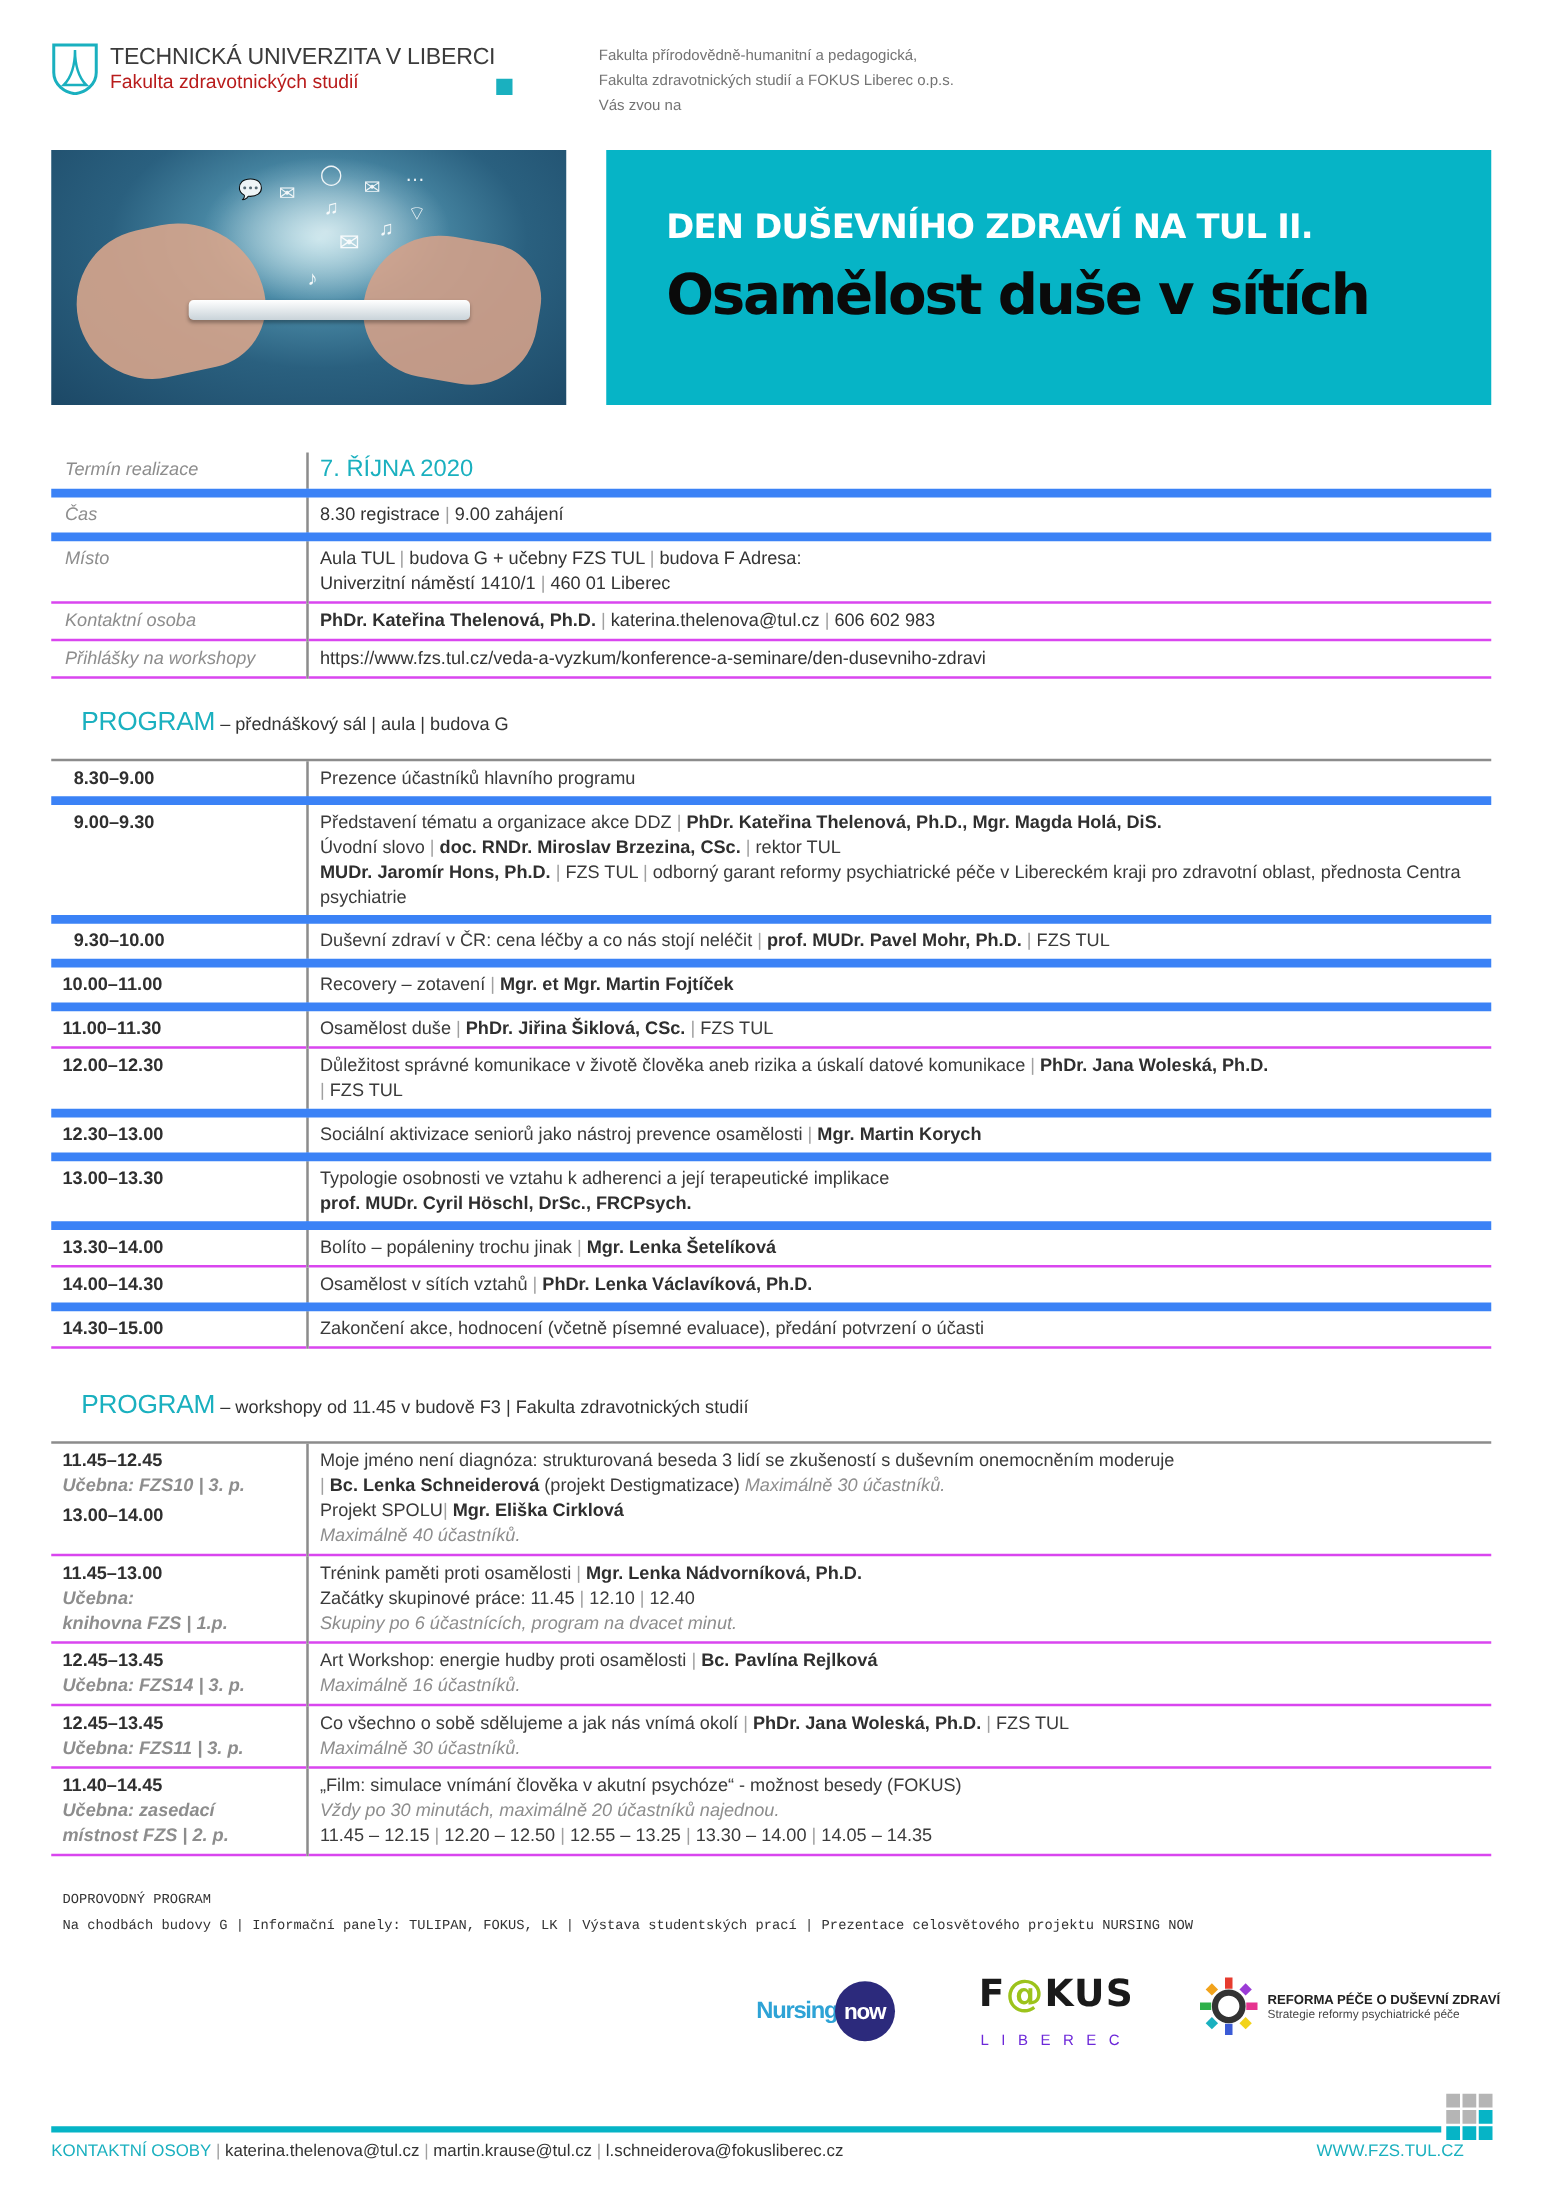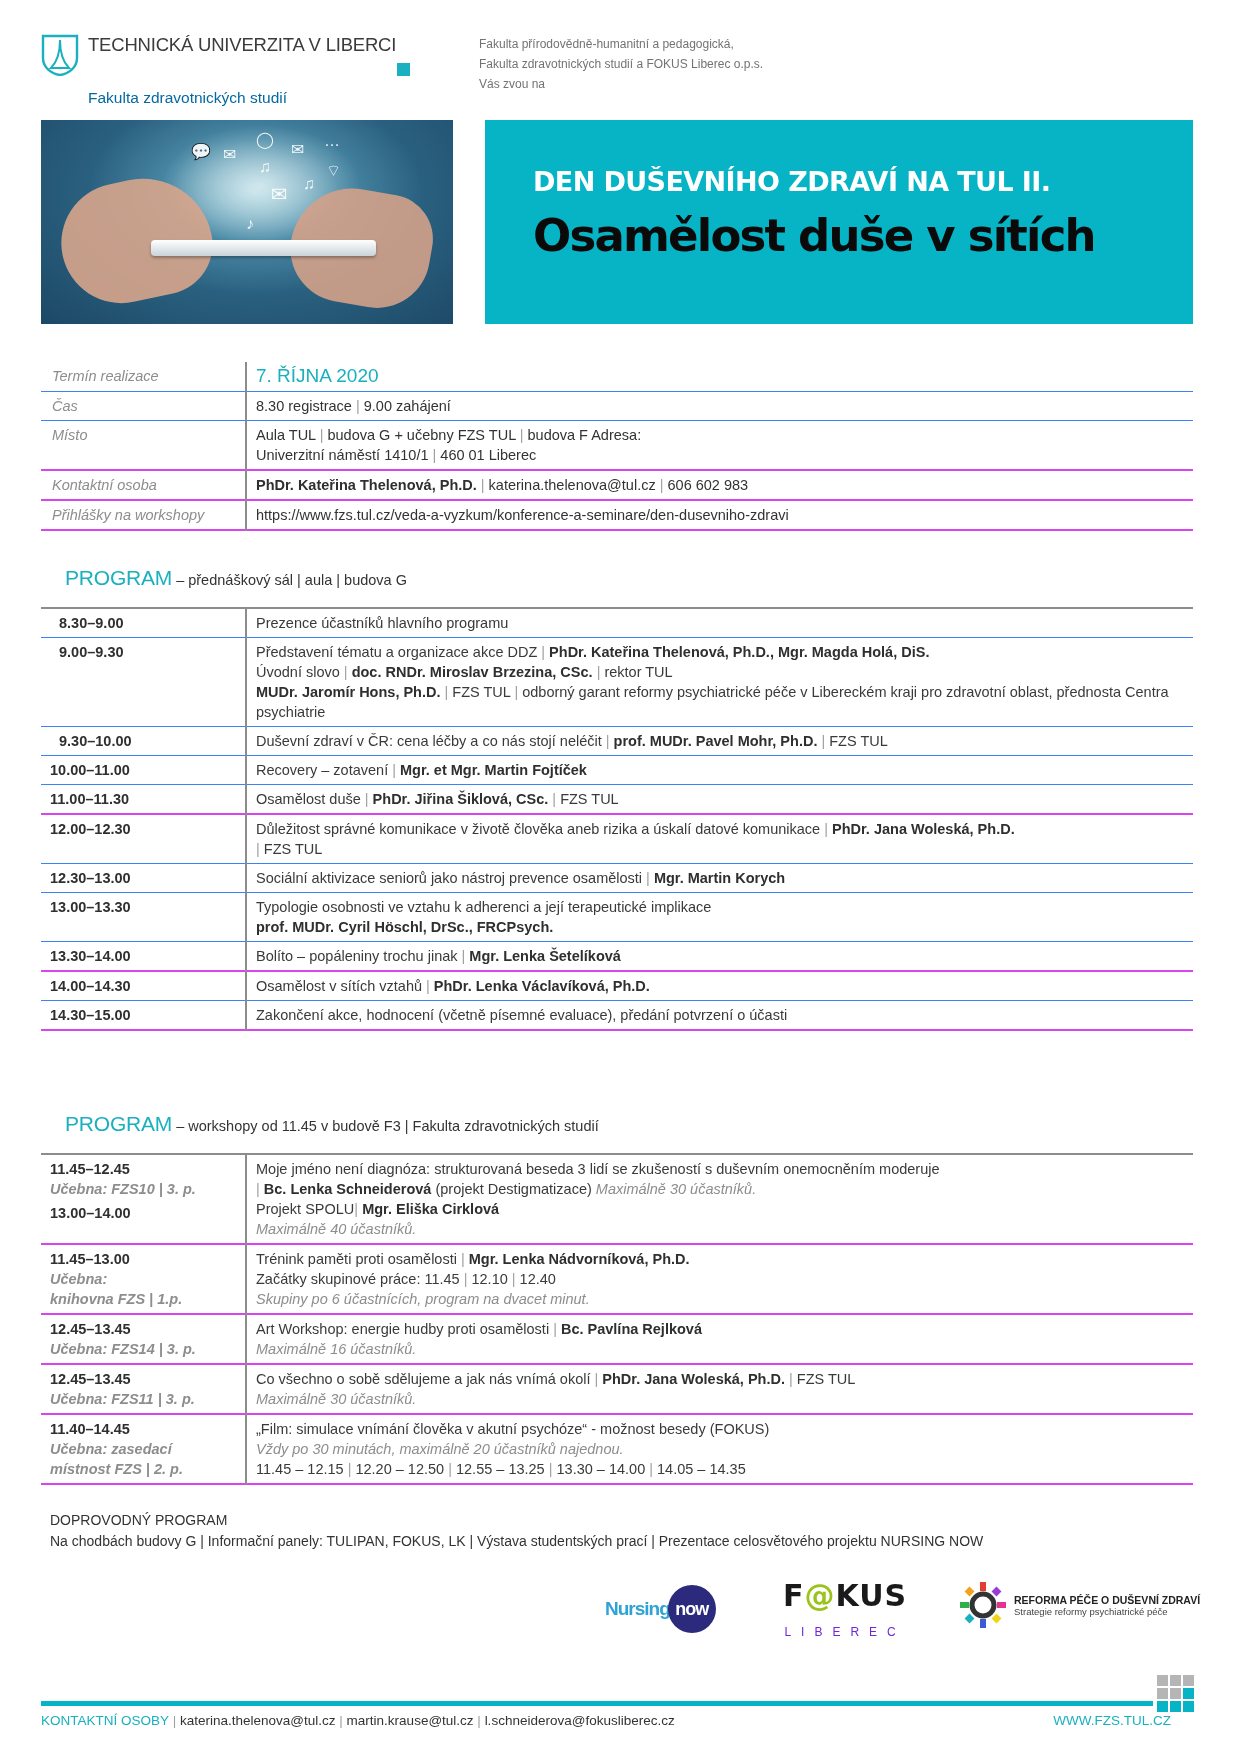--- a/index.html
+++ b/index.html
@@ -3,21 +3,21 @@
 <meta charset="utf-8">
 <style>
   * { box-sizing: border-box; margin: 0; padding: 0; }
   html, body { width: 1241px; height: 1755px; background: #ffffff; }
   body { position: relative; font-family: "Liberation Sans", "DejaVu Sans", sans-serif; color: #3a3a3a; overflow: hidden; }
 
   
   .logo-block { position: absolute; left: 40px; top: 34px; display: flex; align-items: flex-start; }
   .logo-shield { width: 40px; height: 42px; margin-right: 8px; }
   .logo-text .uni { font-size: 18.5px; color: #3b3b3b; letter-spacing: -0.2px; line-height: 22px; }
-  .logo-text .fac { font-size: 15.5px; color: #0369a1; line-height: 20px; margin-top: 32px; }
+  .logo-text .fac { font-size: 15.5px; color: #b91c1c; line-height: 20px; }
   .logo-square { position: absolute; left: 397px; top: 63px; width: 13px; height: 13px; background: #1ab0bf; }
   .invite { position: absolute; left: 479px; top: 34px; font-size: 12px; line-height: 20px; color: #737373; }
 
   
   .hero { position: absolute; left: 41px; top: 120px; width: 1152px; height: 204px; display: flex; }
   .hero-photo { width: 412px; height: 204px; position: relative; overflow: hidden;
     background: radial-gradient(ellipse at 52% 35%, #9fd0dc 0%, #4a8aa6 28%, #2a607f 55%, #1c4866 100%); }
   .hero-photo .hand-l { position: absolute; left: 20px; top: 60px; width: 150px; height: 120px; border-radius: 60px 70px 50px 60px; background: #d7a58c; opacity: .9; transform: rotate(-12deg); }
   .hero-photo .hand-r { position: absolute; left: 250px; top: 70px; width: 140px; height: 115px; border-radius: 70px 50px 60px 60px; background: #d3a189; opacity: .9; transform: rotate(10deg); }
   .hero-photo .phone { position: absolute; left: 110px; top: 120px; width: 225px; height: 16px; border-radius: 4px; background: linear-gradient(#ffffff, #c9d3d9); box-shadow: 0 2px 3px rgba(0,0,0,.3); }
@@ -25,41 +25,41 @@
   .hero-photo .ico { position: absolute; color: #ffffff; font-size: 16px; opacity: .9; }
   .hero-panel { flex: 1; background: #06b4c6; padding-left: 48px; padding-top: 46px; margin-left: 32px; }
   .hero-sub { font-family: "DejaVu Sans", sans-serif; font-weight: bold; color: #ffffff; font-size: 27px; letter-spacing: -0.6px; }
   .hero-title { font-family: "DejaVu Sans", sans-serif; font-weight: bold; color: #0a0a0a; font-size: 45px; letter-spacing: -1.8px; margin-top: 12px; }
 
   
   table { position: absolute; left: 41px; width: 1152px; border-collapse: collapse; table-layout: fixed; }
   td { vertical-align: top; font-size: 14.5px; line-height: 20px; padding: 4px 9px 4px 9px; }
   td.c1 { width: 205px; }
   td.c2 { border-left: 2px solid #8c8c8c; }
-  tr { border-bottom: 1px solid #3b82f6; }
+  tr { border-bottom: 7px solid #3b82f6; }
   tr.thick { border-bottom: 2px solid #d946ef; }
   .info td.c1 { font-style: italic; color: #8d8d8d; padding-left: 11px; }
   .info td.c2 { color: #333; }
   .date { color: #1ab0bf; font-size: 19px; }
   .prog td.c1 { font-weight: bold; color: #2f2f2f; padding-left: 18px; }
   .prog td.c1.narrow { padding-left: 9px; }
   .prog tr.break td { color: #1ab0bf; }
   .prog tr.break td.c2 .it { color: #8d8d8d; }
   .ws td.c1 { padding-left: 9px; }
   .ws .t { font-weight: bold; color: #2f2f2f; display: block; }
   .ws .r { font-style: italic; color: #8d8d8d; display: block; }
   .b { font-weight: bold; color: #2f2f2f; }
   .it { font-style: italic; color: #8d8d8d; }
   .sep { color: #a0a0a0; }
 
   .section-head { position: absolute; left: 65px; font-size: 14.5px; color: #333; }
   .section-head .kw { color: #1ab0bf; font-size: 21px; letter-spacing: -0.2px; }
   .top-rule { position: absolute; left: 41px; width: 1152px; border-top: 2px solid #8c8c8c; }
 
-  .extra { position: absolute; left: 50px; top: 1510px; font-size: 14px; line-height: 21px; color: #333; }
+  .extra { position: absolute; left: 50px; top: 1510px; font-size: 11px; line-height: 21px; color: #333; font-family: Liberation Mono, monospace; }
 
   
   .logo-nn { position: absolute; left: 605px; top: 1585px; display: flex; align-items: center; }
   .logo-nn .w1 { color: #2ea3d6; font-weight: bold; font-size: 19px; letter-spacing: -1px; }
   .logo-nn .circ { width: 48px; height: 48px; border-radius: 50%; background: #2c2a7c; color: #fff; font-weight: bold; font-size: 18px; display: flex; align-items: center; justify-content: center; margin-left: -2px; letter-spacing: -1px; }
   .logo-fokus { position: absolute; left: 783px; top: 1578px; text-align: center; }
   .logo-fokus .w { font-family: "DejaVu Sans", sans-serif; font-weight: bold; font-size: 30px; color: #1a1a1a; letter-spacing: 1px; }
   .logo-fokus .w .o { color: #9cc31c; }
   .logo-fokus .c { font-size: 12px; letter-spacing: 10px; color: #6d28d9; margin-top: 12px; }
   .logo-ref { position: absolute; left: 958px; top: 1580px; display: flex; align-items: center; }

